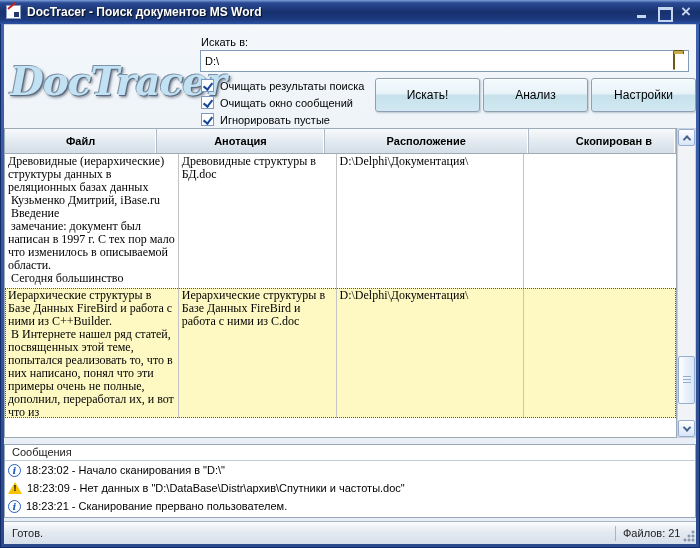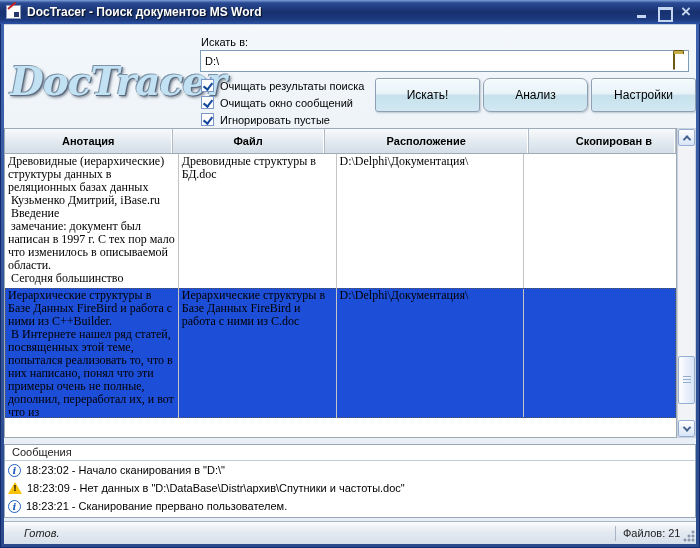--- a/index.html
+++ b/index.html
@@ -95,42 +95,42 @@
   .check-label { font-size:11px; margin-left:6px; white-space:nowrap; }
 
   .action-btn {
     position:absolute; top:54px; width:105px; height:34px;
     border:1px solid #8fa0b4; border-radius:3px;
     background:linear-gradient(180deg,#f4fbfd 0%,#e8f3f9 45%,#c6e1ec 52%,#d2e8f1 100%);
     box-shadow:0 1px 0 #fff inset, 1px 1px 2px rgba(90,110,130,.35);
     font:12px "Liberation Sans",sans-serif; color:#000; cursor:pointer;
   }
   .btn-search { left:371px; }
-  .btn-analyze { left:479px;border-radius:7px; }
+  .btn-analyze { left:479px; }
   .btn-settings { left:587px; }
 
   
   .results { position:absolute; left:0; top:104px; width:692px; height:310px; display:flex; }
   .grid { width:673px; height:310px; display:flex; flex-direction:column; }
   .grid-header {
     display:flex; height:26px; flex:0 0 auto;
     border:1px solid #9eaab6;
     background:linear-gradient(180deg,#f7fafc 0%,#e2e9f0 55%,#d4dee8 100%);
   }
   .grid-header .hcell {
     font-size:11px; font-weight:bold; display:flex; align-items:center; justify-content:center;
     border-right:1px solid #b2bcc8; box-shadow:-1px 0 0 #fff inset; cursor:default;
   }
   .grid-body {
     flex:1 1 auto; background:#fff; border:1px solid #9eaab6; border-top:none; overflow:hidden;
   }
   .grid-row { display:flex; overflow:hidden; position:relative; cursor:default; }
   .row-1 { height:134px; }
   .row-2 { height:130px; }
-  .grid-row.selected { background:#1d4ed8; }
+  .grid-row.selected { background:#fef9c3; }
   .grid-row.selected::after {
     content:""; position:absolute; inset:0; border:1px dotted #555; pointer-events:none;
   }
   .gcell {
     font-size:12px; line-height:13px; padding:1px 3px;
     border-right:1px solid #c4c4c4; overflow:hidden;
     white-space:pre-wrap; word-wrap:break-word;font-family:Liberation Serif, serif;
   }
   .c1 { width:174px; } .c2 { width:158px; } .c3 { width:188px; } .c4 { width:152px; border-right:none; }
   .hc1 { width:174px; } .hc2 { width:158px; } .hc3 { width:212px; } .hc4 { width:152px; border-right:none;padding-left:24px; }
@@ -187,21 +187,21 @@
   }
   .msg-text { font-size:11px; white-space:nowrap; }
 
   
   .statusbar {
     position:absolute; left:0; top:497px; width:692px; height:23px;
     background:linear-gradient(180deg,#fbfcfd,#e4eaf1 45%,#d7dfea);
     border-top:1px solid #a8b4c4;
     display:flex; align-items:center; font-size:11px; color:#222;
   }
-  .status-text { padding-left:20px;font-style:italic; }
+  .status-text { padding-left:8px; }
   .status-sep { margin-left:auto; width:1px; height:15px; background:#a8b4c4; }
   .files-count { width:66px; padding-left:7px; }
   .resize-grip {
     width:14px; height:14px; align-self:flex-end; margin-bottom:1px;
     background-image:
       radial-gradient(circle at 11px 11px,#8a98ac 1.2px,transparent 1.8px),
       radial-gradient(circle at 11px 7px,#8a98ac 1.2px,transparent 1.8px),
       radial-gradient(circle at 7px 11px,#8a98ac 1.2px,transparent 1.8px),
       radial-gradient(circle at 11px 3px,#8a98ac 1.2px,transparent 1.8px),
       radial-gradient(circle at 3px 11px,#8a98ac 1.2px,transparent 1.8px),
@@ -251,22 +251,22 @@
       </div>
     </div>
 
     <button class="action-btn btn-search">Искать!</button>
     <button class="action-btn btn-analyze">Анализ</button>
     <button class="action-btn btn-settings">Настройки</button>
 
     <div class="results">
       <div class="grid">
         <div class="grid-header">
+          <div class="hcell hc2">Файл</div>
           <div class="hcell hc1">Анотация</div>
-          <div class="hcell hc2">Файл</div>
           <div class="hcell hc3">Расположение</div>
           <div class="hcell hc4">Скопирован в</div>
         </div>
         <div class="grid-body">
           <div class="grid-row row-1">
             <div class="gcell c1">Древовидные (иерархические) структуры данных в реляционных базах данных
  Кузьменко Дмитрий, iBase.ru
  Введение
  замечание: документ был написан в 1997 г. С тех пор мало что изменилось в описываемой области.
  Сегодня большинство хранилищ</div>

